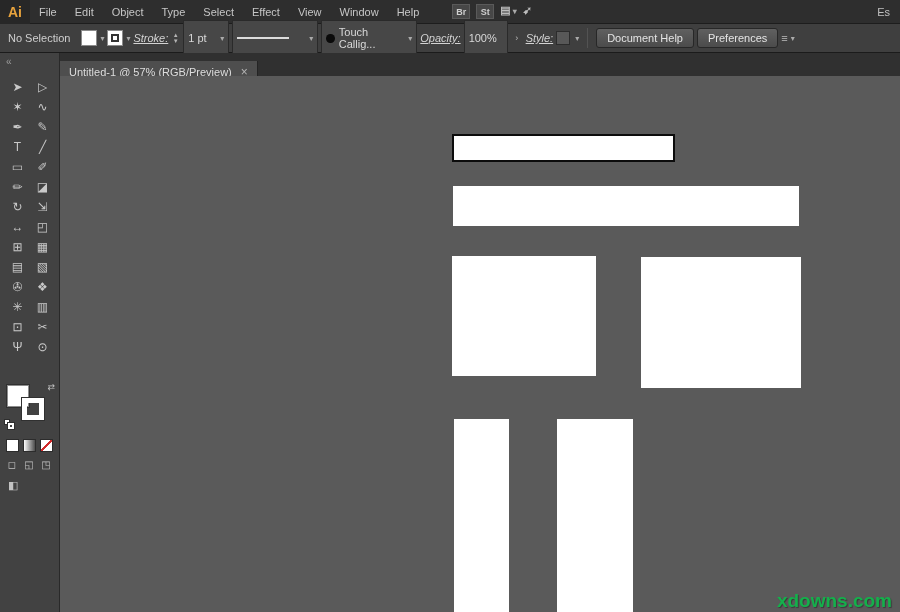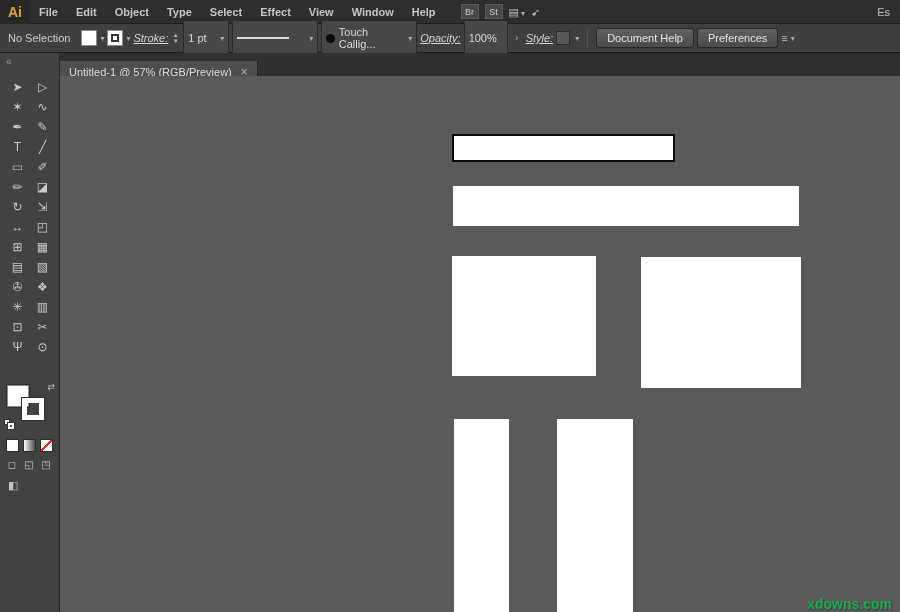--- a/index.html
+++ b/index.html
@@ -4,23 +4,23 @@
 <style>
   * { box-sizing: border-box; margin: 0; padding: 0; }
   html,body { width:900px; height:612px; overflow:hidden; }
   body { font-family:"Liberation Sans", sans-serif; background:#5a5a5a; position:relative; font-size:11px; }
 
   
   #menubar { position:absolute; top:0; left:0; right:0; height:24px; background:#2e2e2e;
              border-bottom:1px solid #1d1d1d; display:flex; align-items:center; color:#c6c6c6; }
   .app-logo { width:30px; height:24px; display:flex; align-items:center; justify-content:center;
               color:#e8a33d; font-weight:bold; font-size:14px; background:#272727; }
-  #menu-items { display:flex; align-items:flex-start;font-weight:bold; }
+  #menu-items { display:flex; align-items:flex-start; }
   .menu-item { padding:0 9px; cursor:default; }
-  #menu-right { display:flex; align-items:flex-end; gap:6px; margin-left:16px; }
+  #menu-right { display:flex; align-items:flex-start; gap:6px; margin-left:24px;font-weight:bold; }
   .mini-app-btn { width:18px; height:15px; background:#474747; border:1px solid #5a5a5a;
                   color:#cfcfcf; font-size:9px; display:flex; align-items:center; justify-content:center; }
   .bar-ico { color:#bdbdbd; font-size:11px; }
   .caret { font-size:8px; color:#aaa; margin-left:2px; }
   #workspace-switcher { margin-left:auto; padding-right:10px; color:#c0c0c0; }
 
   
   #controlbar { position:absolute; top:24px; left:0; right:0; height:29px; background:#3f3f3f;
                 border-bottom:1px solid #1b1b1b; display:flex; align-items:center; color:#cfcfcf;
                 padding-left:8px; gap:3px; }
@@ -76,21 +76,21 @@
   .mode-none { background:linear-gradient(135deg,#fff 43%,#d02a2a 43%,#d02a2a 57%,#fff 57%); }
   #draw-mode-row { position:absolute; top:406px; left:5px; display:flex; gap:3px; color:#c2c2c2;
                    font-size:10px; }
   .draw-mode { width:14px; text-align:center; }
   #screen-mode { position:absolute; top:426px; left:8px; color:#c2c2c2; font-size:11px; }
 
   
   #canvas { position:absolute; left:60px; top:76px; right:0; bottom:0; }
   .art-rect { position:absolute; background:#ffffff; }
   .art-rect.stroked { border:2px solid #0c0c0c; }
-  #watermark { position:absolute; right:8px; bottom:0; font-size:14px; font-weight:bold;
+  #watermark { position:absolute; right:8px; bottom:0; font-size:19px; font-weight:bold;
                text-shadow:1px 1px 1px rgba(0,0,0,.35); }
 </style>
 </head>
 <body>
 
 <div id="menubar">
   <div class="app-logo">Ai</div>
   <nav id="menu-items">
       <span class="menu-item">File</span>
       <span class="menu-item">Edit</span>

